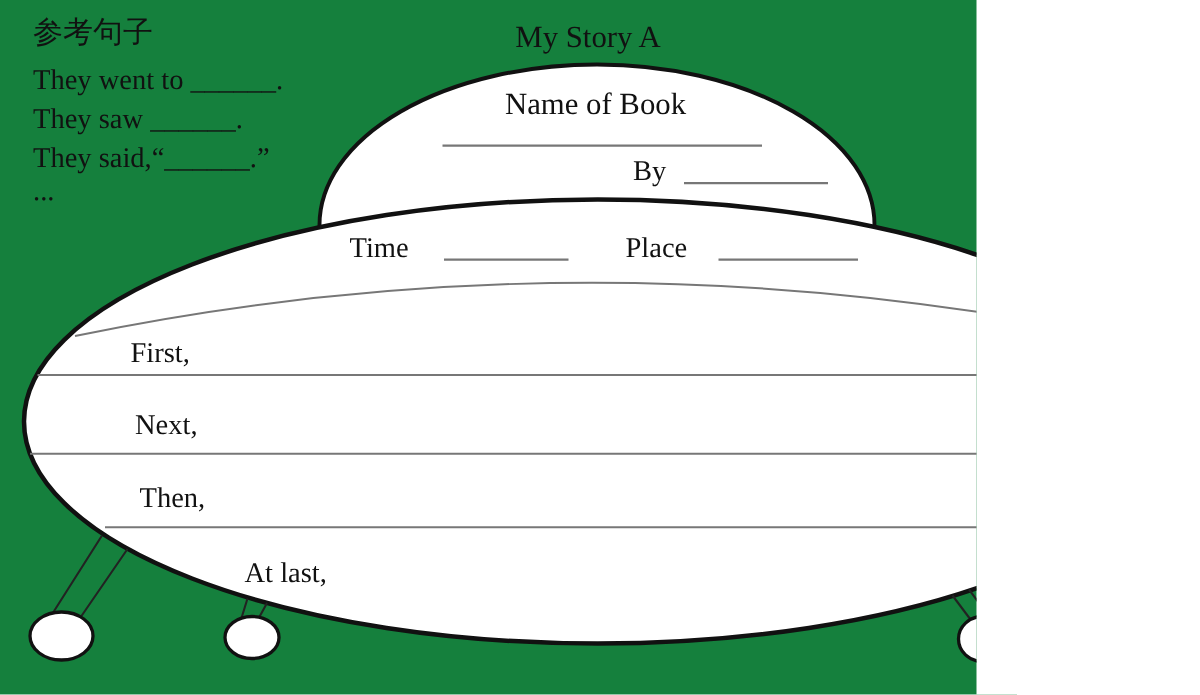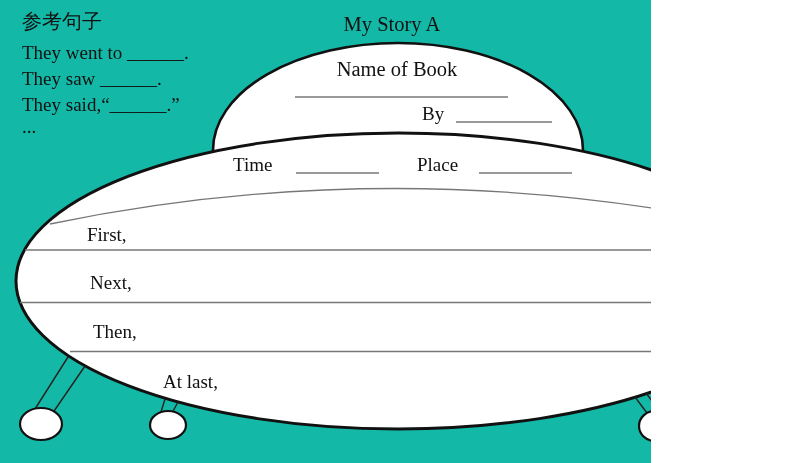--- a/index.html
+++ b/index.html
@@ -4,21 +4,21 @@
 <style>
   html, body {
     margin: 0;
     padding: 0;
     background: #ffffff;
   }
   .page {
     position: relative;
     width: 651px;
     height: 463px;
-    background: #14b8a6;
+    background: #15803d;
     overflow: hidden;
     font-family: "Liberation Serif", "DejaVu Serif", serif;
   }
   svg { display: block; }
   text {
     fill: #111111;
     font-family: "Liberation Serif", "DejaVu Serif", serif;
   }
   .t19 { font-size: 19px; }
   .t20 { font-size: 20.5px; }

